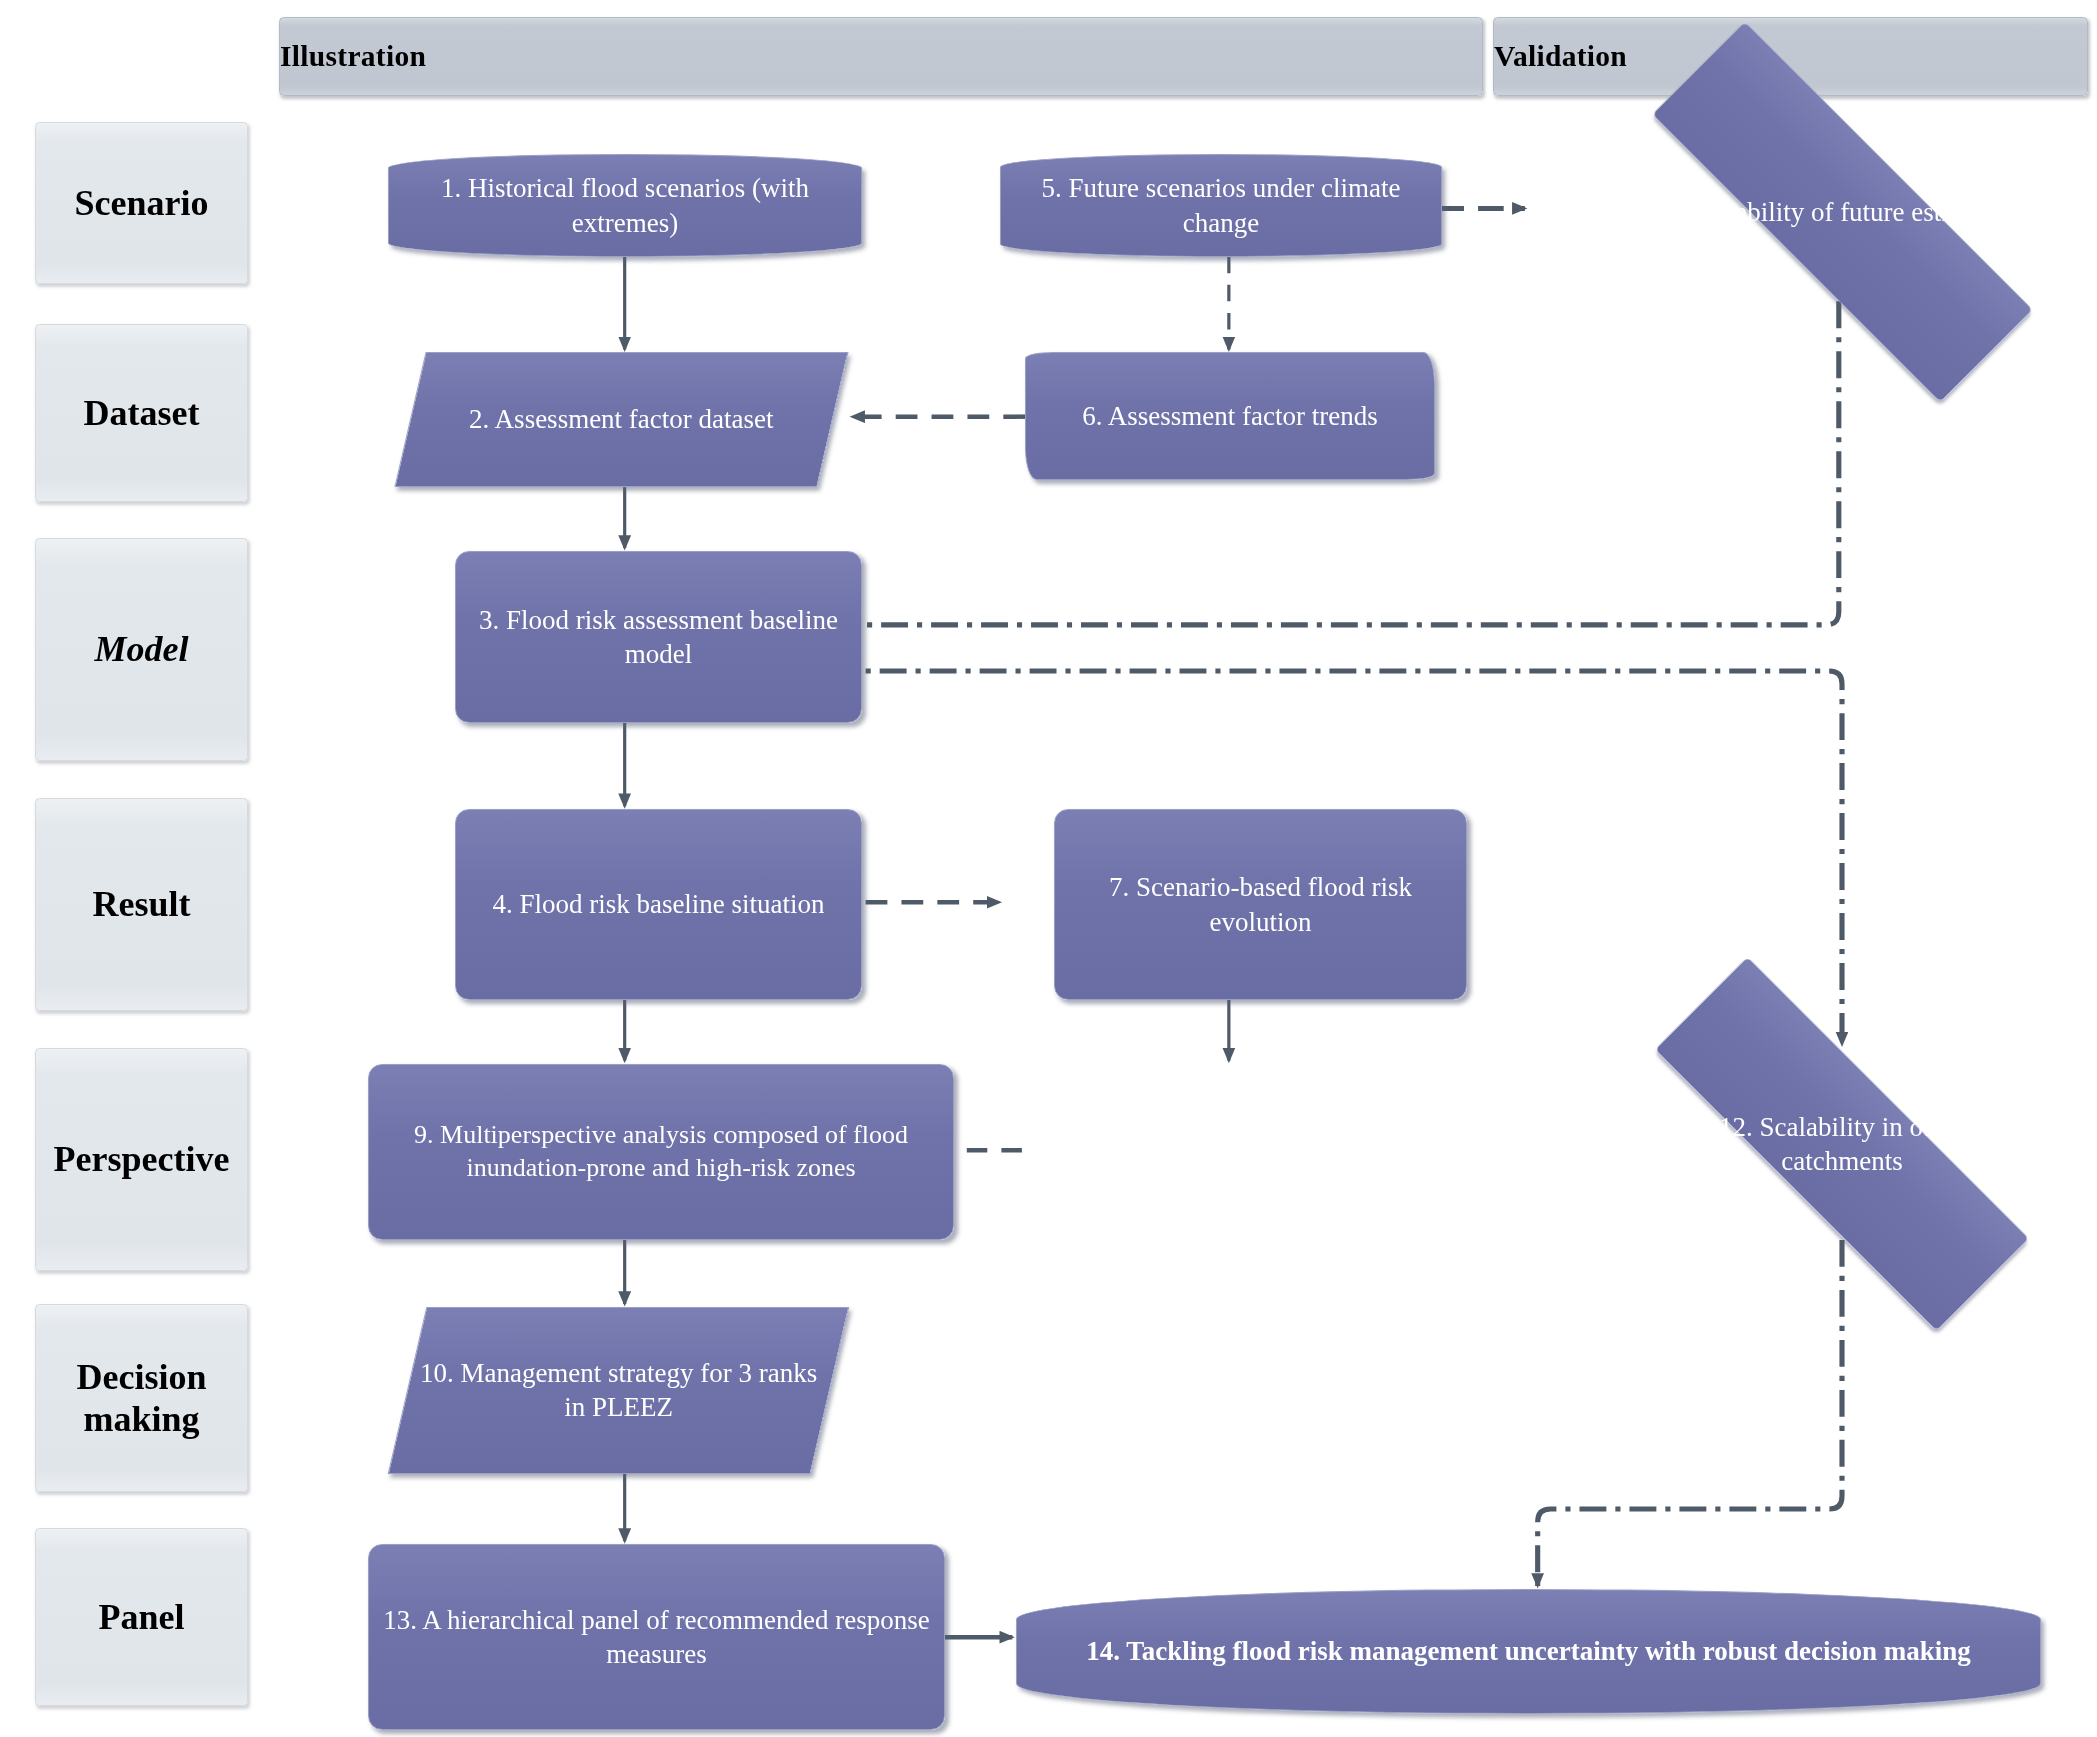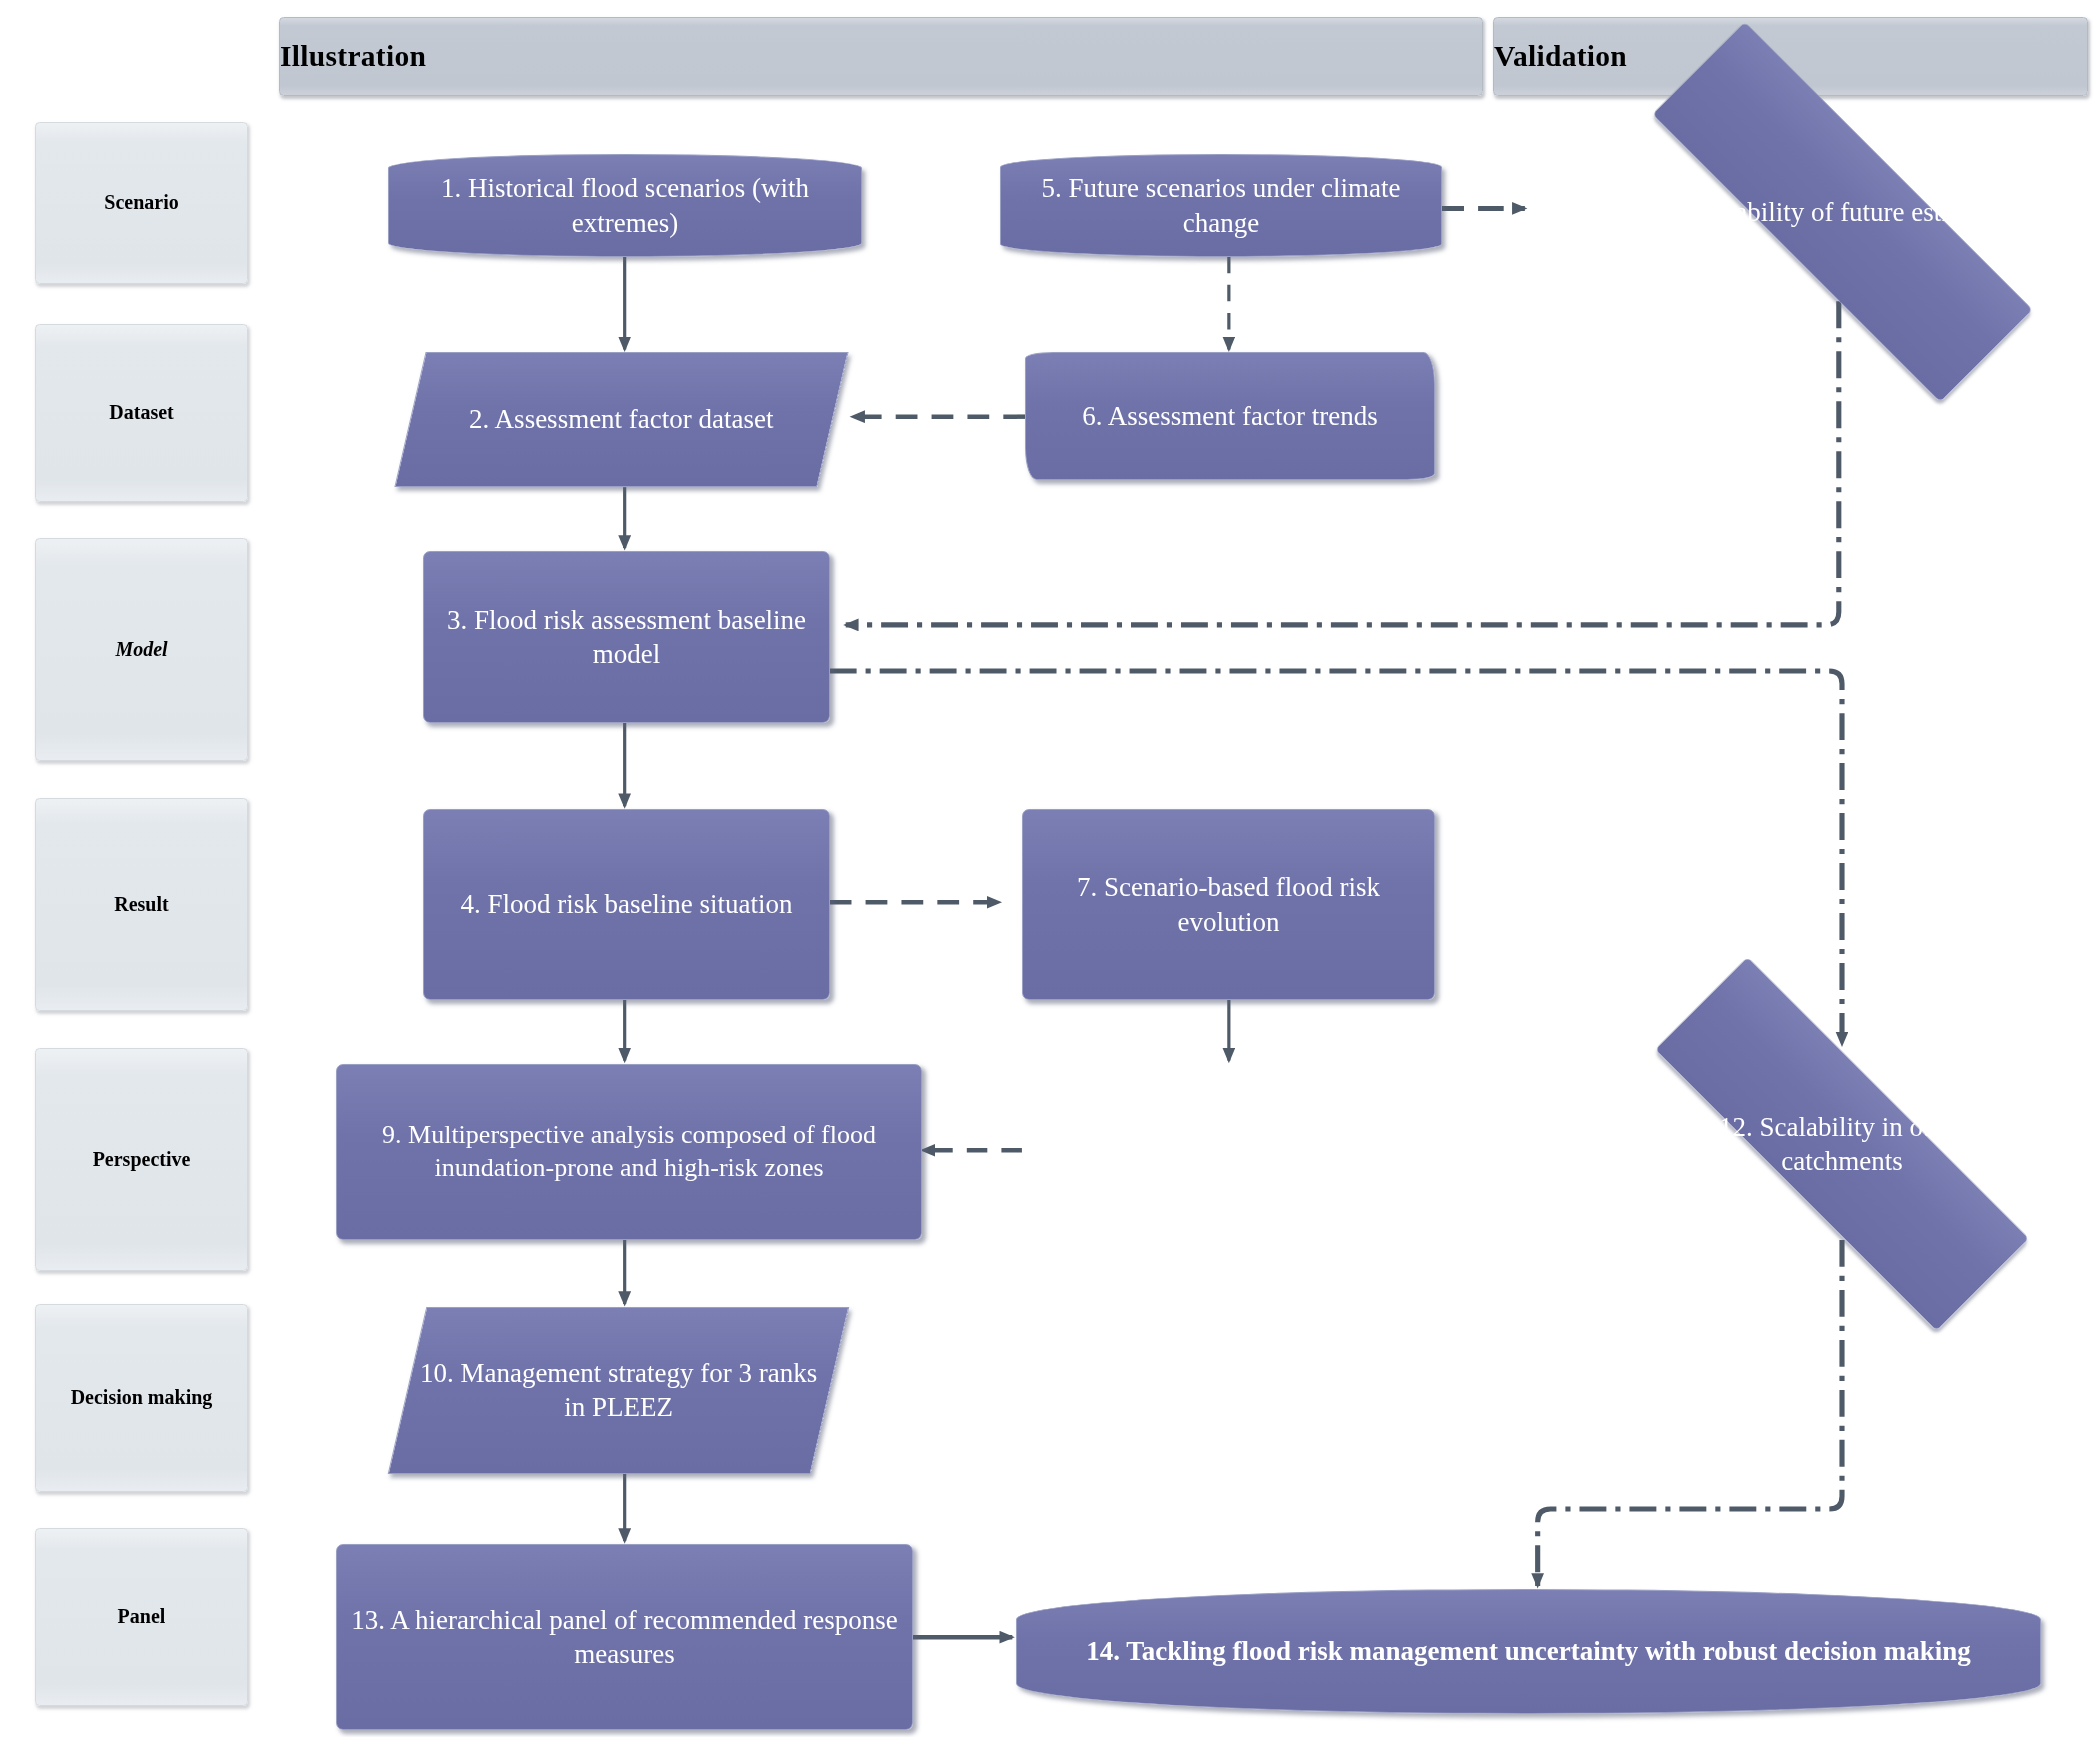--- a/index.html
+++ b/index.html
@@ -41,21 +41,21 @@
     background: linear-gradient(180deg, #eef1f4 0%, #e3e8ec 12%, #e0e5ea 88%, #e9edf1 100%);
     border: 1.3px solid #d5dade;
     border-radius: 4.5px;
     box-shadow: 1.9px 2.6px 3.2px rgba(125,130,140,0.35);
     display: flex;
     align-items: center;
     justify-content: center;
     text-align: center;
     color: #000000;
     font-weight: bold;
-    font-size: 20px;
+    font-size: 36px;
     line-height: 1.18;
   }
 
   
   .node {
     position: absolute;
     display: flex;
     align-items: center;
     justify-content: center;
     text-align: center;
@@ -65,22 +65,23 @@
     padding: 3.8px 9px;
     box-sizing: border-box;
     z-index: 5;
   }
   .node .label { position: relative; z-index: 3; }
 
   
   .shape-rect {
     background: linear-gradient(180deg, #7b7fb4 0%, #6f73a9 40%, #696da4 100%);
     border: 1.9px solid #9aa0c4;
-    border-radius: 7px;
-    box-shadow: 3.2px 3.8px 4.5px rgba(90,95,120,0.5);
+    border-radius: 14px;
+    box-shadow: 3.2px 3.8px 4.5px rgba(90,95,120,0.5);
+    margin-left: 32px;
   }
   
   .shape-stadium {
     background: linear-gradient(180deg, #7b7fb4 0%, #6f73a9 40%, #696da4 100%);
     border: 1.9px solid #9aa0c4;
     border-radius: 640px/38px;
     box-shadow: 3.2px 3.8px 4.5px rgba(90,95,120,0.5);
   }
   
   .shape-para {

